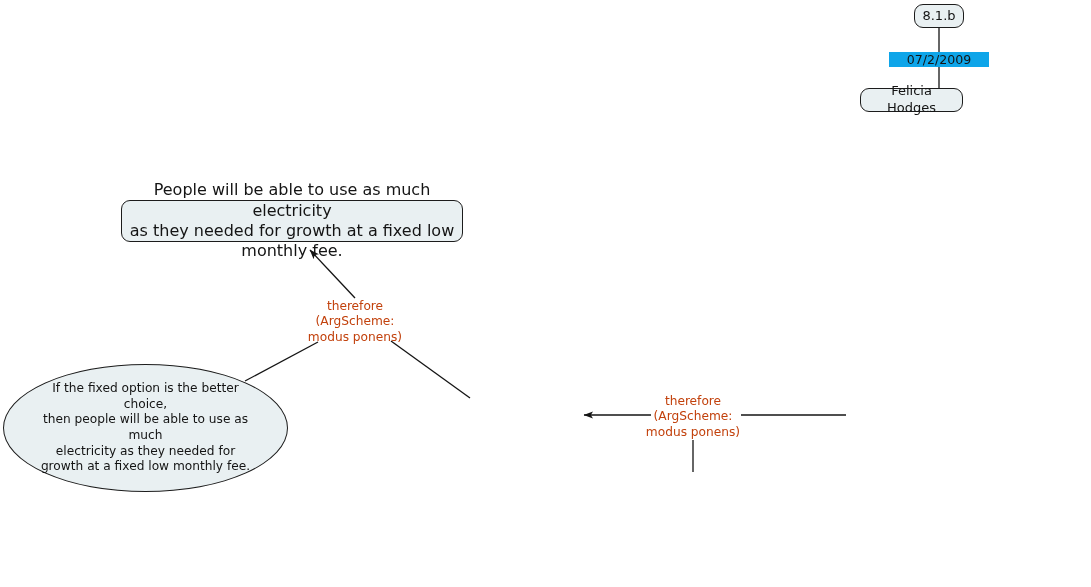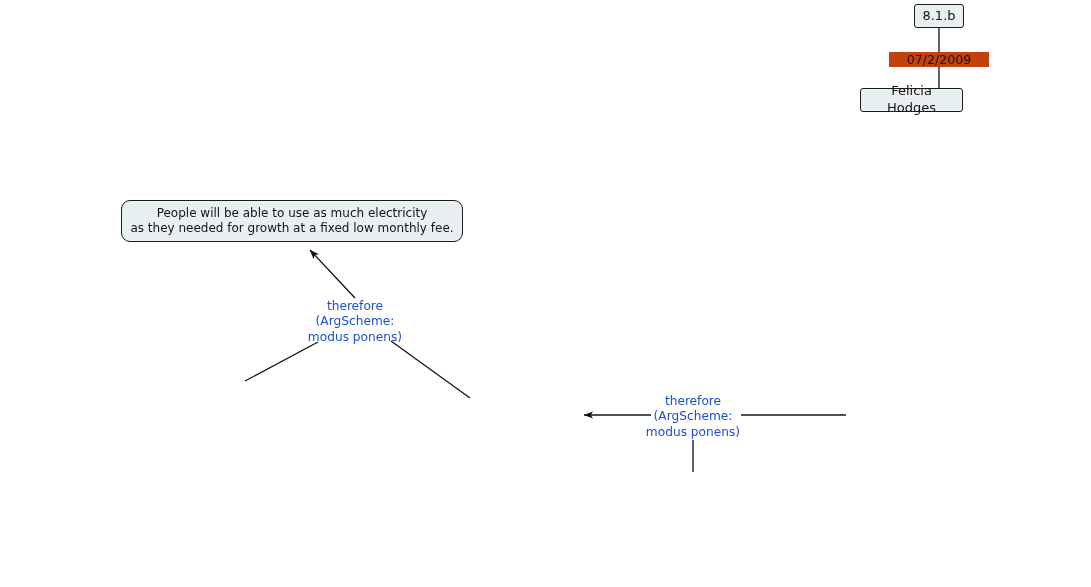--- a/index.html
+++ b/index.html
@@ -33,48 +33,48 @@
     justify-content: center;
     text-align: center;
     background: #e9f0f2;
     border: 1.3px solid #1c1c1c;
     color: #141414;
     line-height: 1.28;
     white-space: pre-line;
   }
   .claim-box {
     border-radius: 9px;
-    font-size: 12px;
+    font-size: 16px;
     padding: 2px 6px;
   }
   .meta-box {
-    border-radius: 3px;
+    border-radius: 9px;
     font-size: 13px;
     padding: 2px 8px;
   }
   .ellipse-node {
     border-radius: 50%;
     font-size: 12.2px;
     padding: 0 26px;
   }
   .edge-label {
     position: absolute;
     text-align: center;
     font-size: 12.2px;
     line-height: 1.26;
-    color: #1d4ed8;
+    color: #c2410c;
     background: transparent;
     white-space: pre-line;
   }
   .date-label {
     position: absolute;
     text-align: center;
     font-size: 12.6px;
     color: #141414;
-    background: #c2410c;
+    background: #0ea5e9;
     white-space: nowrap;
   }
 </style>
 </head>
 <body>
 
 <div id="canvas">
 
   <svg id="edges" viewBox="0 0 1091 587" xmlns="http://www.w3.org/2000/svg">
     <defs>
@@ -112,20 +112,26 @@
 
   <div class="node claim-box" style="left:121px; top:200px; width:342px; height:42px;">
     <span>People will be able to use as much electricity
 as they needed for growth at a fixed low monthly fee.</span>
   </div>
 
   <div class="edge-label" style="left:296px; top:299px; width:118px;">therefore
 (ArgScheme:
 modus ponens)</div>
 
+  <div class="node ellipse-node" style="left:3px; top:364px; width:285px; height:128px;">
+    <span>If the fixed option is the better choice,
+then people will be able to use as much
+electricity  as they needed for
+growth at a fixed low monthly fee.</span>
+  </div>
 
 
   <div class="edge-label" style="left:634px; top:394px; width:118px;">therefore
 (ArgScheme:
 modus ponens)</div>
 
 
 
 </div>
 

